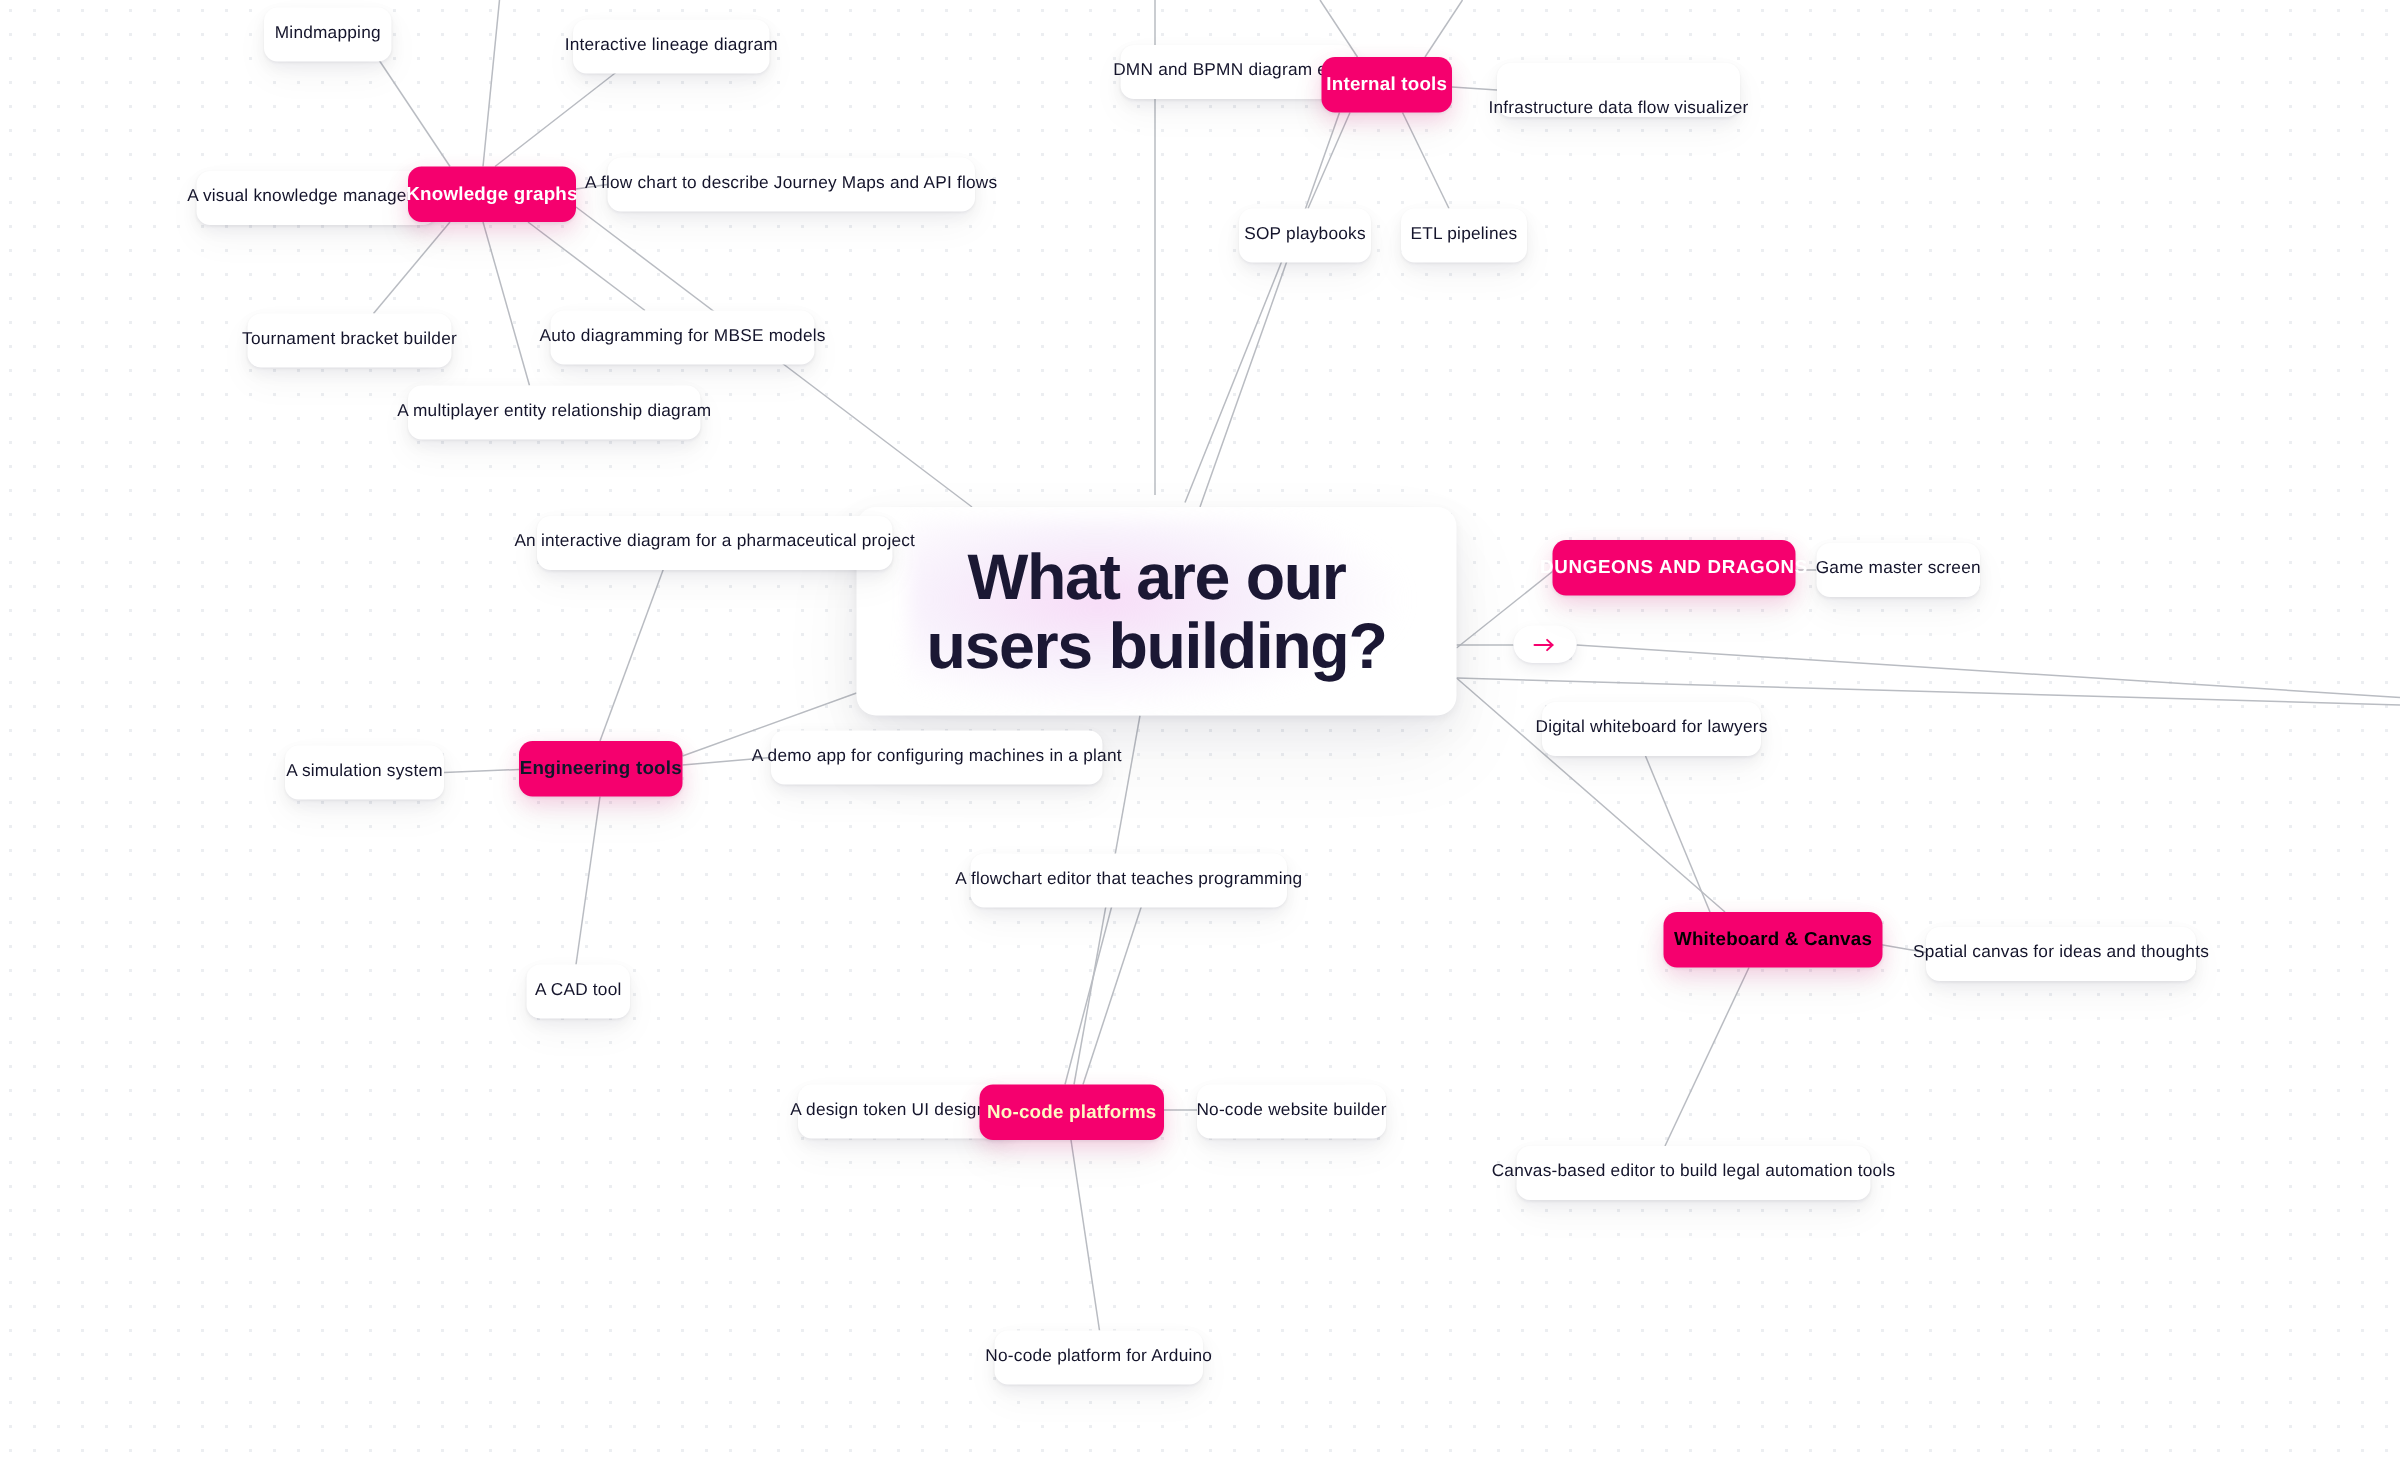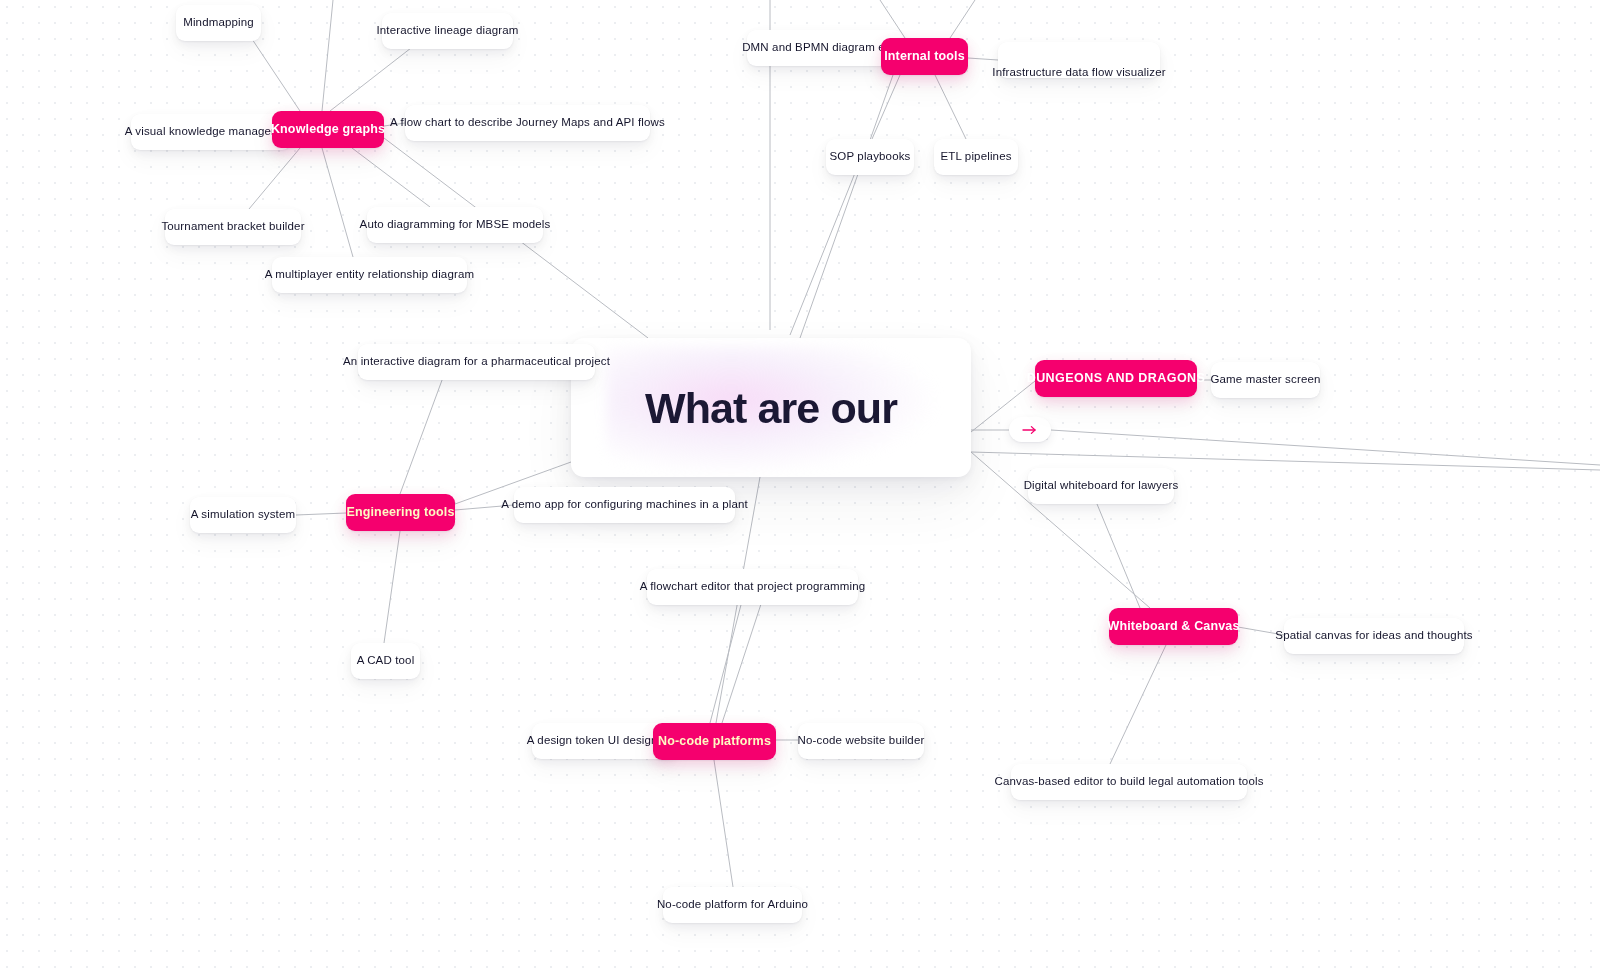--- a/index.html
+++ b/index.html
@@ -174,20 +174,21 @@
       <line x1="770" y1="0" x2="770" y2="330" stroke="#b9bcc2"></line>
       <line x1="855" y1="173" x2="790" y2="335" stroke="#b9bcc2"></line>
       <line x1="971" y1="430" x2="1009" y2="430" stroke="#b9bcc2"></line>
       <line x1="1051" y1="430" x2="1600" y2="465" stroke="#b9bcc2"></line>
     </svg>
 
   <div id="hero">
     <div class="glow"></div>
     <div class="hero-text">
       <span>What are our</span>
+      <span>users building?</span>
     </div>
   </div>
 
   <div id="expand-pill">
     <svg width="16" height="12" viewBox="0 0 16 12">
       <path d="M1 6 H13" stroke="#f5006e" stroke-width="1.3" fill="none" stroke-linecap="round"></path>
       <path d="M9.4 2.6 L13 6 L9.4 9.4" stroke="#f5006e" stroke-width="1.3" fill="none" stroke-linecap="round" stroke-linejoin="round"></path>
     </svg>
   </div>
 
@@ -243,43 +244,43 @@
       <div class="node leaf" style="left: 1028px; top: 468px; width: 146px;">
         <span>Digital whiteboard for lawyers</span>
       </div>
       <div class="node leaf" style="left: 1284px; top: 618px; width: 180px;">
         <span>Spatial canvas for ideas and thoughts</span>
       </div>
       <div class="node leaf" style="left: 1011px; top: 764px; width: 236px;">
         <span>Canvas-based editor to build legal automation tools</span>
       </div>
       <div class="node leaf" style="left: 647px; top: 569px; width: 211px;">
-        <span>A flowchart editor that project programming</span>
+        <span>A flowchart editor that teaches programming</span>
       </div>
       <div class="node leaf" style="left: 487px; top: 723px; width: 143px; margin-left: 45px;">
         <span>A design token UI design tool</span>
       </div>
       <div class="node leaf" style="left: 798px; top: 723px; width: 126px;">
         <span>No-code website builder</span>
       </div>
       <div class="node leaf" style="left: 663px; top: 887px; width: 139px;">
         <span>No-code platform for Arduino</span>
       </div>
       <div class="node cat" style="left: 272px; top: 111px; width: 112px; background: rgb(245, 0, 110); color: rgb(255, 255, 255);">
         <span>Knowledge graphs</span>
       </div>
       <div class="node cat" style="left: 881px; top: 38px; width: 87px; background: rgb(245, 0, 110); color: rgb(255, 255, 255);">
         <span>Internal tools</span>
       </div>
       <div class="node cat caps" style="left: 1035px; top: 360px; width: 162px; background: rgb(245, 0, 110); color: rgb(255, 255, 255);">
         <span>DUNGEONS AND DRAGONS</span>
       </div>
-      <div class="node cat" style="left: 346px; top: 494px; width: 109px; background: rgb(245, 0, 110); color: #fef9c3; text-align: center;">
+      <div class="node cat" style="left: 346px; top: 494px; width: 109px; background: rgb(245, 0, 110); color: #0f172a; text-align: center;">
         <span>Engineering tools</span>
       </div>
-      <div class="node cat" style="left: 1109px; top: 608px; width: 129px; background: rgb(245, 0, 110); color: #ffffff;">
+      <div class="node cat" style="left: 1109px; top: 608px; width: 146px; background: rgb(245, 0, 110); color: #000000;">
         <span>Whiteboard &amp; Canvas</span>
       </div>
       <div class="node cat" style="left: 653px; top: 723px; width: 123px; background: rgb(245, 0, 110); color: #fef9c3;">
         <span>No-code platforms</span>
       </div>
     </div>
 </div>
 
 </body></html>

